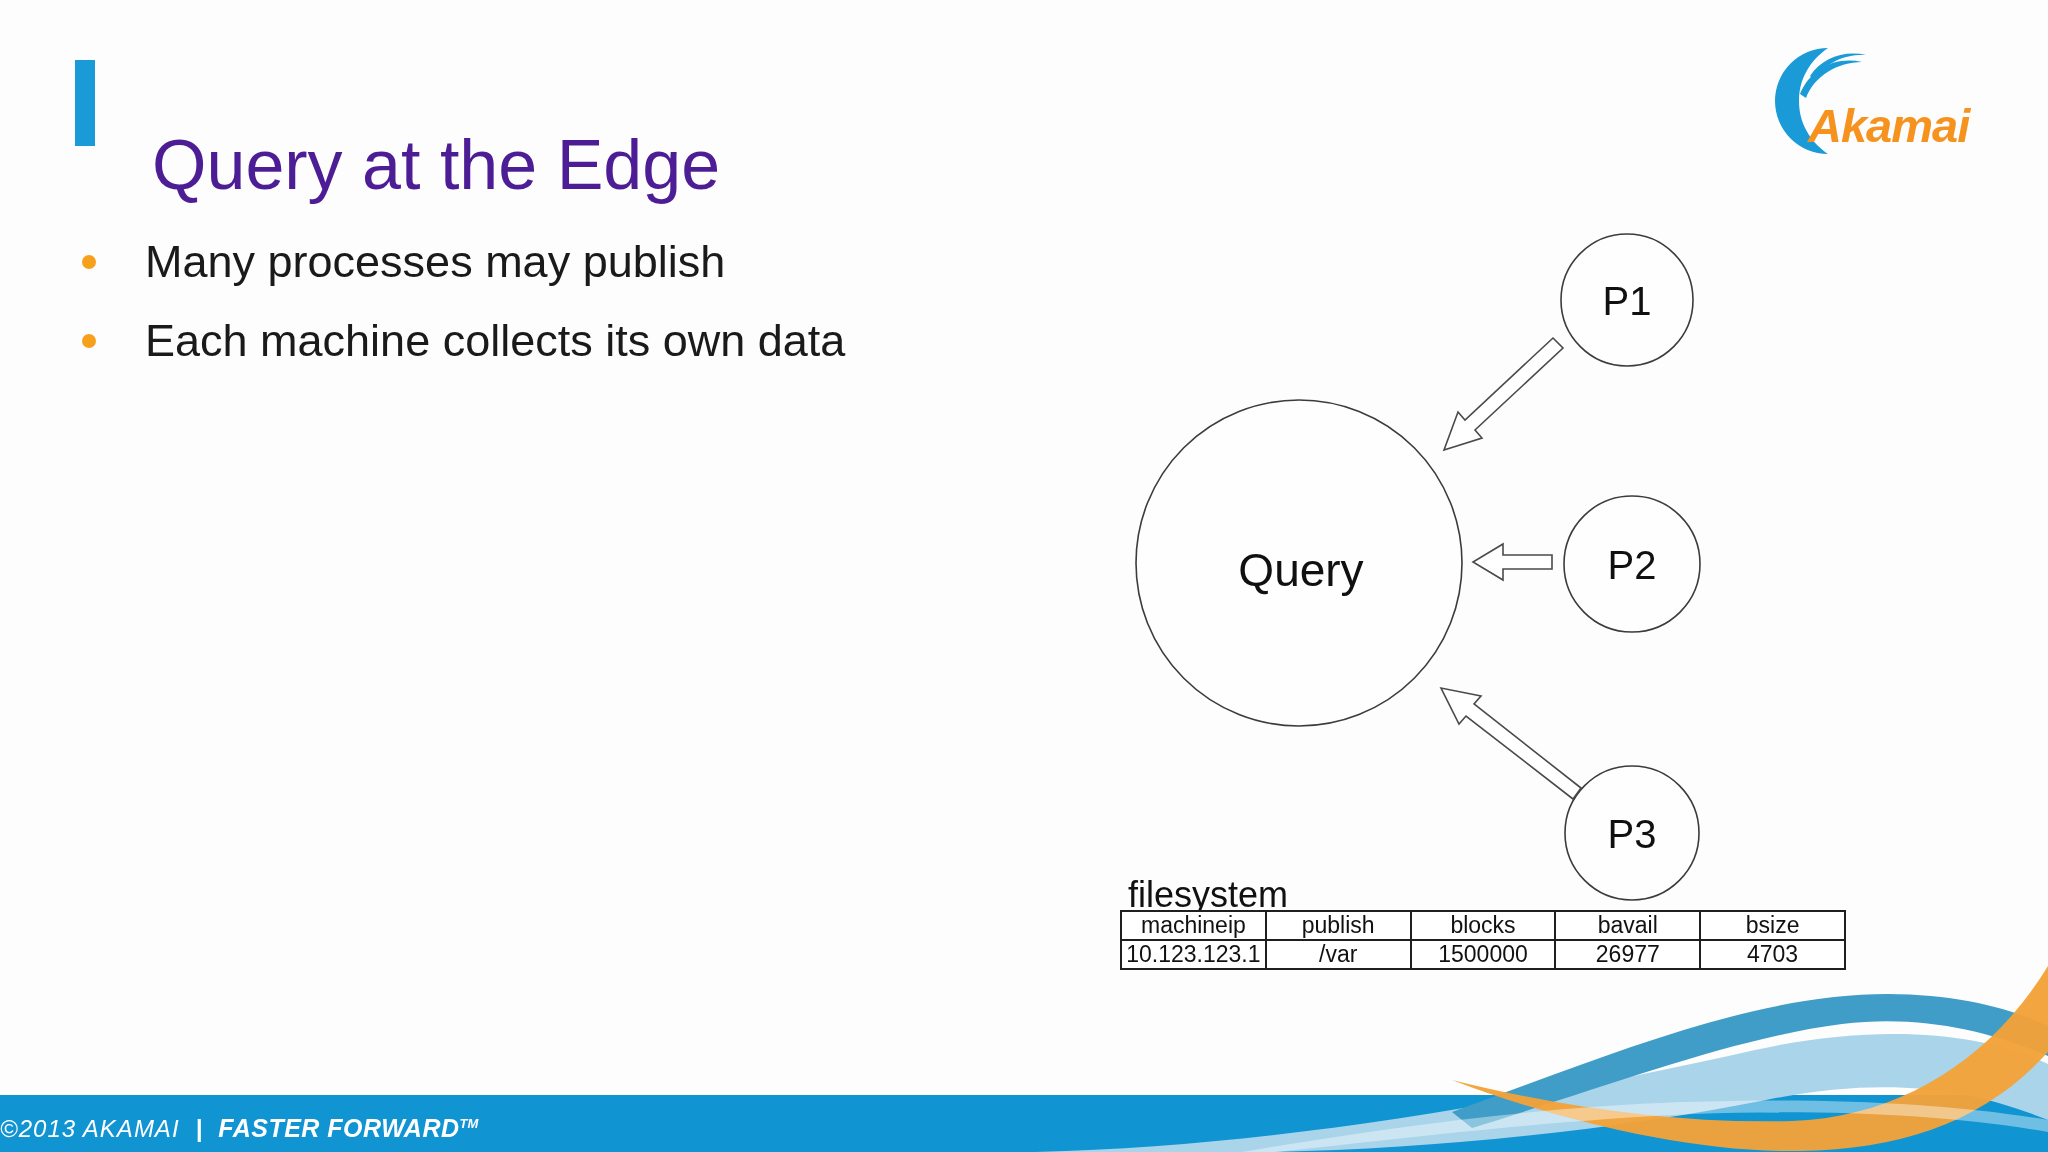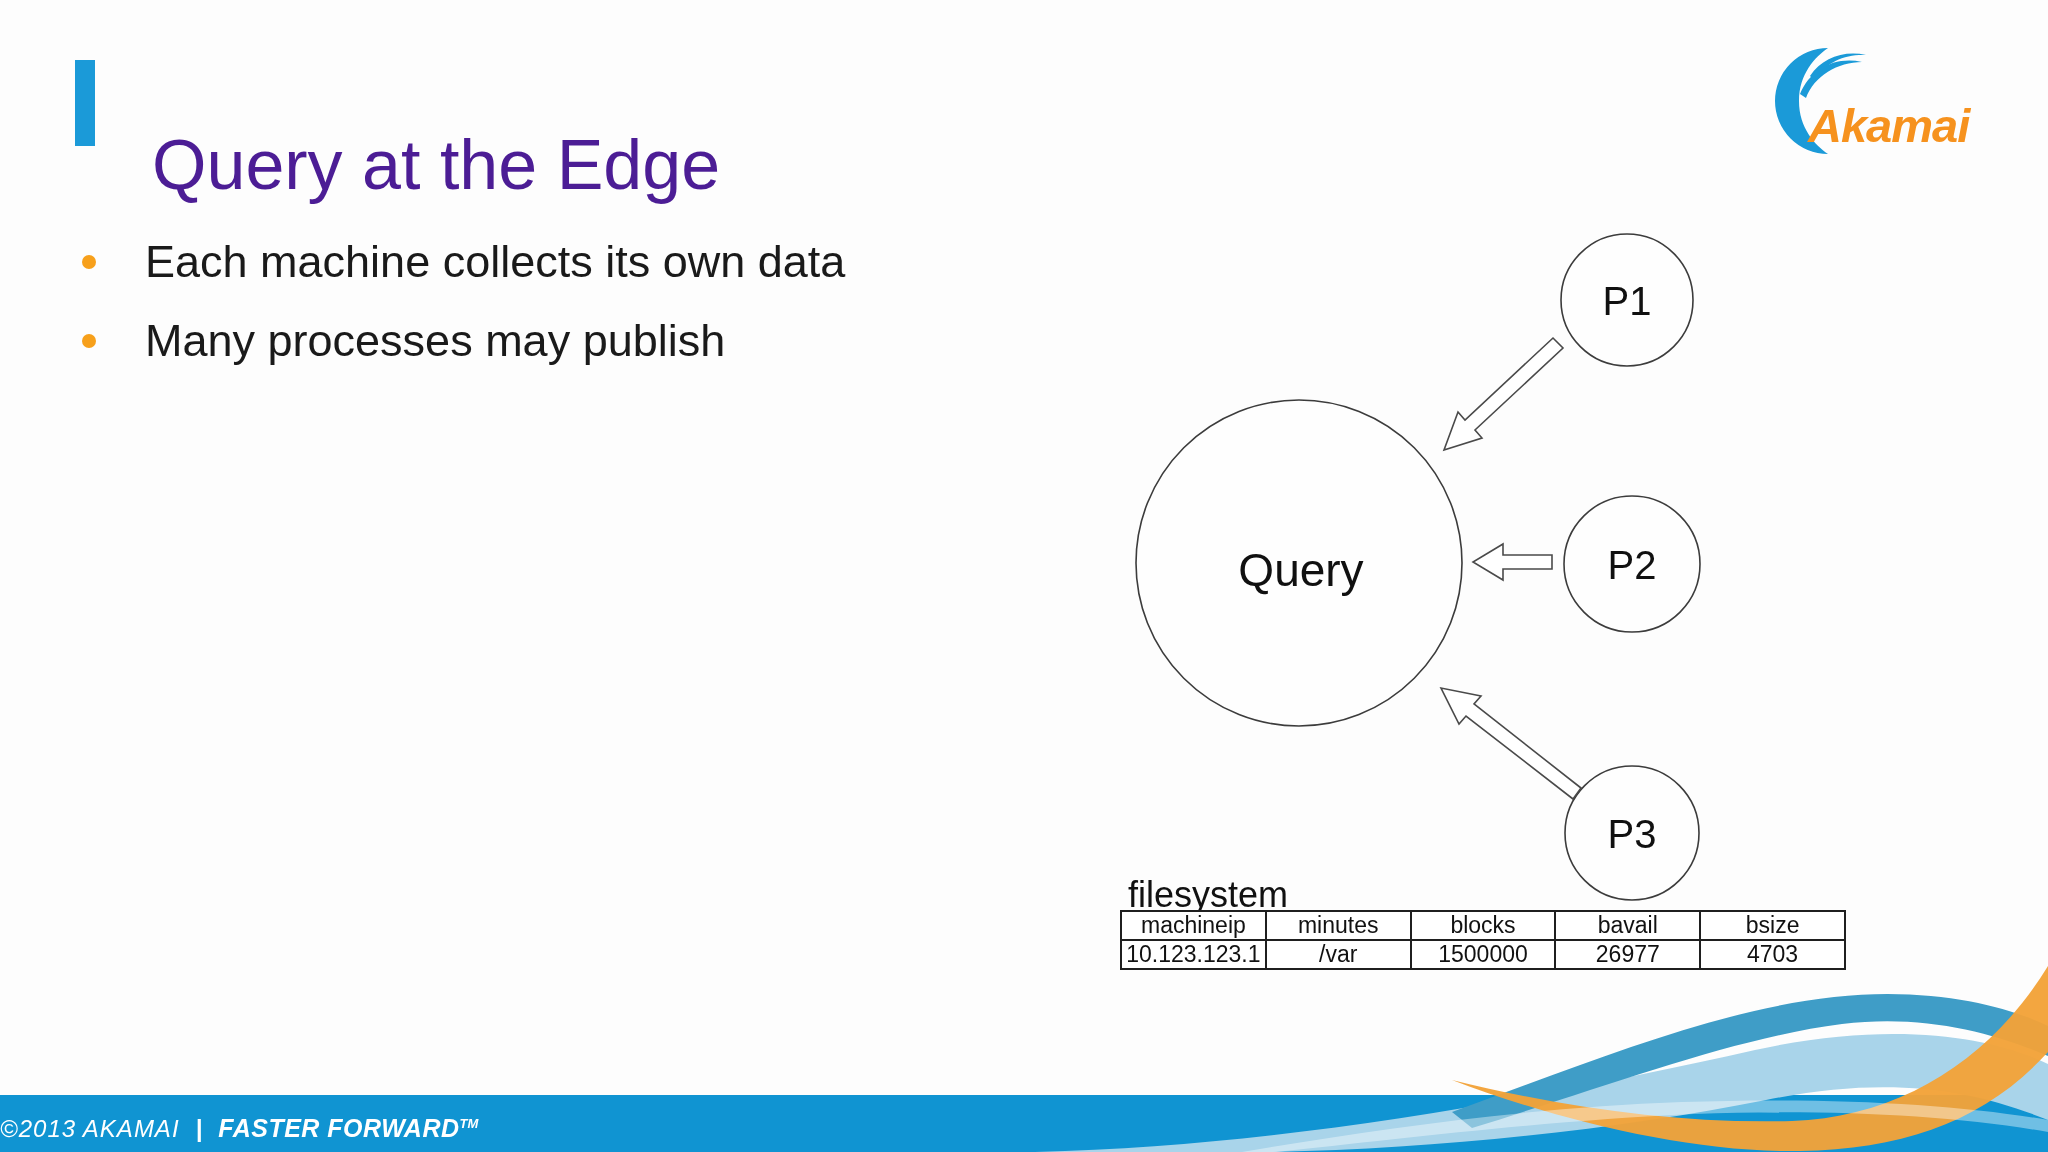--- a/index.html
+++ b/index.html
@@ -62,34 +62,34 @@
       <path d="M 62 2 A 53 53 0 0 0 62 108 C 49 99 33 82 33 55 C 33 28 49 11 62 2 Z" fill="#1b9ad8"></path>
       <path d="M 34 48 C 44 24 68 10 96 16 C 72 16 48 30 40 52 Z" fill="#1b9ad8"></path>
       <path d="M 44 30 C 56 12 78 4 100 9 C 80 8 60 15 49 35 Z" fill="#1b9ad8"></path>
     </svg>
     <div class="logo-wordmark">Akamai</div>
   </div>
 
   <ul class="bullets">
     <li>
       <span class="bullet-dot"></span>
-      <span class="bullet-text">Each machine collects its own data</span>
+      <span class="bullet-text">Many processes may publish</span>
     </li>
     <li>
       <span class="bullet-dot"></span>
-      <span class="bullet-text">Many processes may publish</span>
+      <span class="bullet-text">Each machine collects its own data</span>
     </li>
   </ul>
 
   <div class="fs-caption">filesystem</div>
   <table class="fs-table">
     <tbody>
         <tr>
       <th>machineip</th>
-      <th>minutes</th>
+      <th>publish</th>
       <th>blocks</th>
       <th>bavail</th>
       <th>bsize</th>
     </tr>
     <tr>
       <td>10.123.123.1</td>
       <td>/var</td>
       <td>1500000</td>
       <td>26977</td>
       <td>4703</td>

